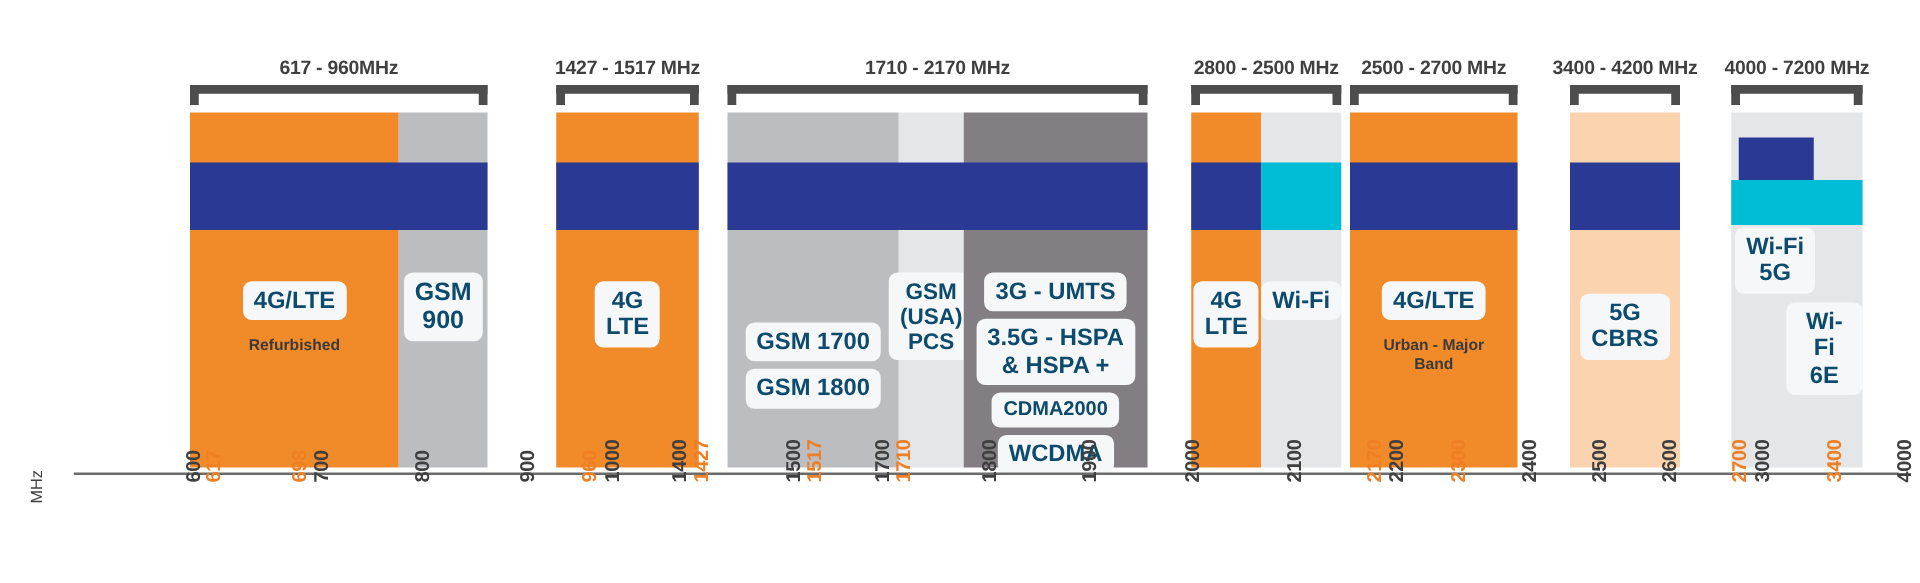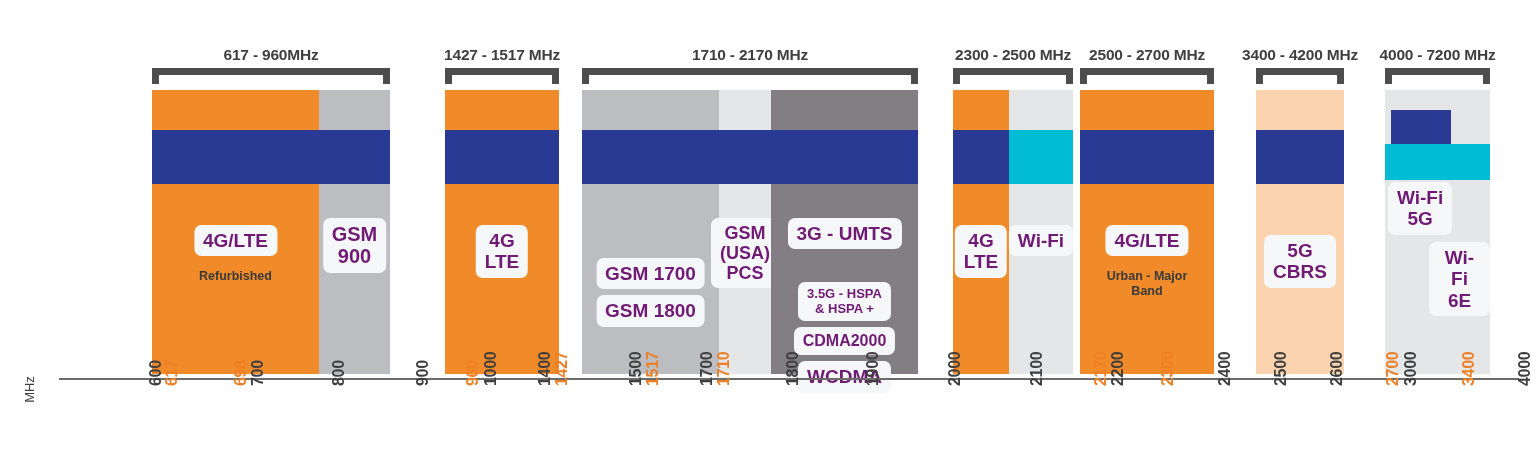--- a/index.html
+++ b/index.html
@@ -78,21 +78,21 @@
   .stripe {
     position: absolute;
     left: 0;
     width: 100%;
   }
 
   
   .chip {
     background: #f6f7f8;
     border-radius: 7px;
-    color: #701a75;
+    color: #0c4a6e;
     font-size: 18px;
     font-weight: 700;
     text-align: center;
     line-height: 1.12;
     padding: 5px 9px;
     box-sizing: border-box;
     white-space: nowrap;
   }
   .chip.multi { white-space: normal; }
   .sub {
@@ -172,21 +172,21 @@
       </div>
       <div class="bracket-group" style="left: 578px; top: 46px; width: 336px; height: 40px;">
         <div class="bracket-label">1710 - 2170 MHz</div>
         <div class="bracket-shape">
           <div class="bar"></div>
           <div class="leg l"></div>
           <div class="leg r"></div>
         </div>
       </div>
       <div class="bracket-group" style="left: 949px; top: 46px; width: 120px; height: 40px;">
-        <div class="bracket-label">2300 - 2500 MHz</div>
+        <div class="bracket-label">2800 - 2500 MHz</div>
         <div class="bracket-shape">
           <div class="bar"></div>
           <div class="leg l"></div>
           <div class="leg r"></div>
         </div>
       </div>
       <div class="bracket-group" style="left: 1076px; top: 46px; width: 134px; height: 40px;">
         <div class="bracket-label">2500 - 2700 MHz</div>
         <div class="bracket-shape">
           <div class="bar"></div>
@@ -242,21 +242,21 @@
           </div>
         </div>
         <div class="seg" style="width: 52px; background: rgb(228, 230, 232);">
           <div class="chip-wrap" style="top: 128px;">
             <div class="chip multi" style="font-size: 18px;">GSM<br>(USA)<br>PCS</div>
           </div>
         </div>
         <div class="seg" style="width: 147px; background: rgb(130, 126, 132);">
           <div class="chip-wrap" style="top: 128px;">
             <div class="chip" style="font-size: 19px;">3G - UMTS</div>
-            <div class="chip multi" style="font-size: 13px; margin-top: 27px;">3.5G - HSPA<br>&amp; HSPA +</div>
+            <div class="chip multi" style="font-size: 19px;">3.5G - HSPA<br>&amp; HSPA +</div>
             <div class="chip" style="font-size: 16px;">CDMA2000</div>
             <div class="chip" style="font-size: 19px;">WCDMA</div>
           </div>
         </div>
         <div class="stripe" style="top: 40px; height: 54px; background: rgb(42, 58, 148); left: 0px; width: 336px;"></div>
       </div>
       <div class="band-group" style="left: 949px; top: 90px; width: 120px; height: 284px;">
         <div class="seg" style="width: 56px; background: rgb(241, 138, 40);">
           <div class="chip-wrap" style="top: 135px;">
             <div class="chip multi" style="font-size: 19px;">4G<br>LTE</div>

